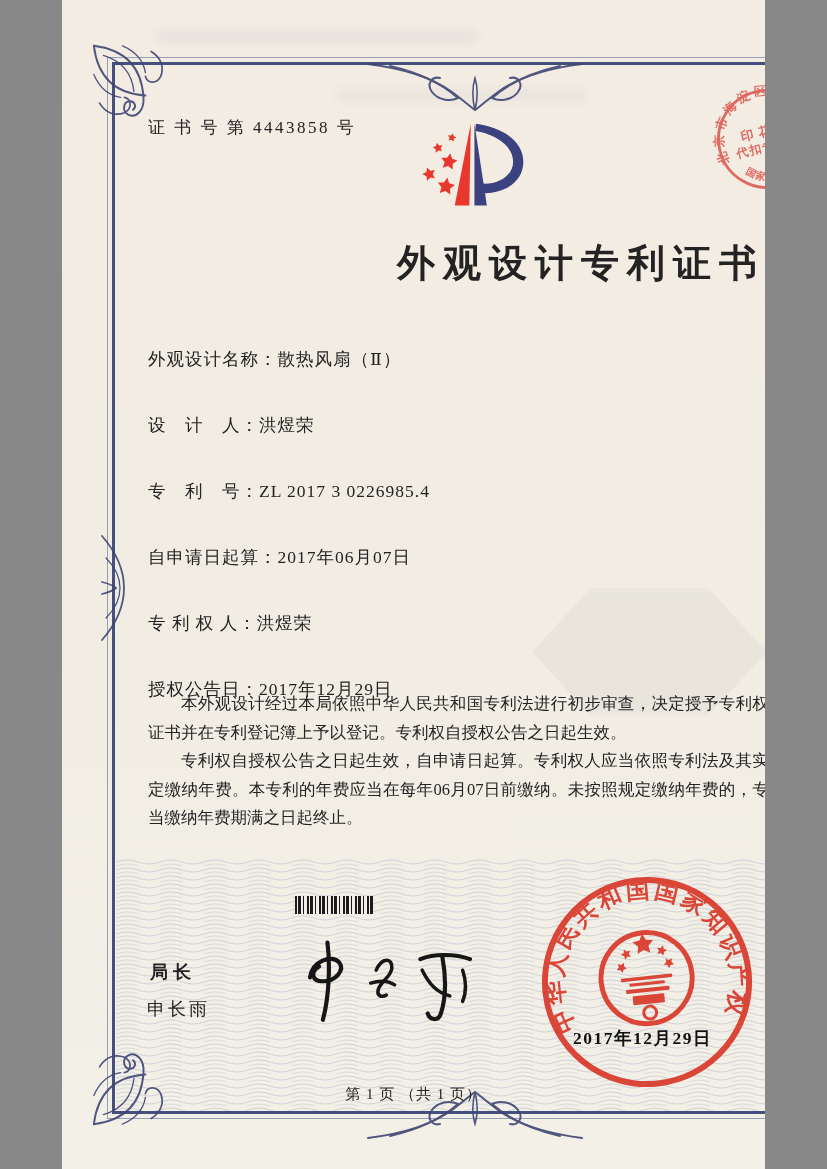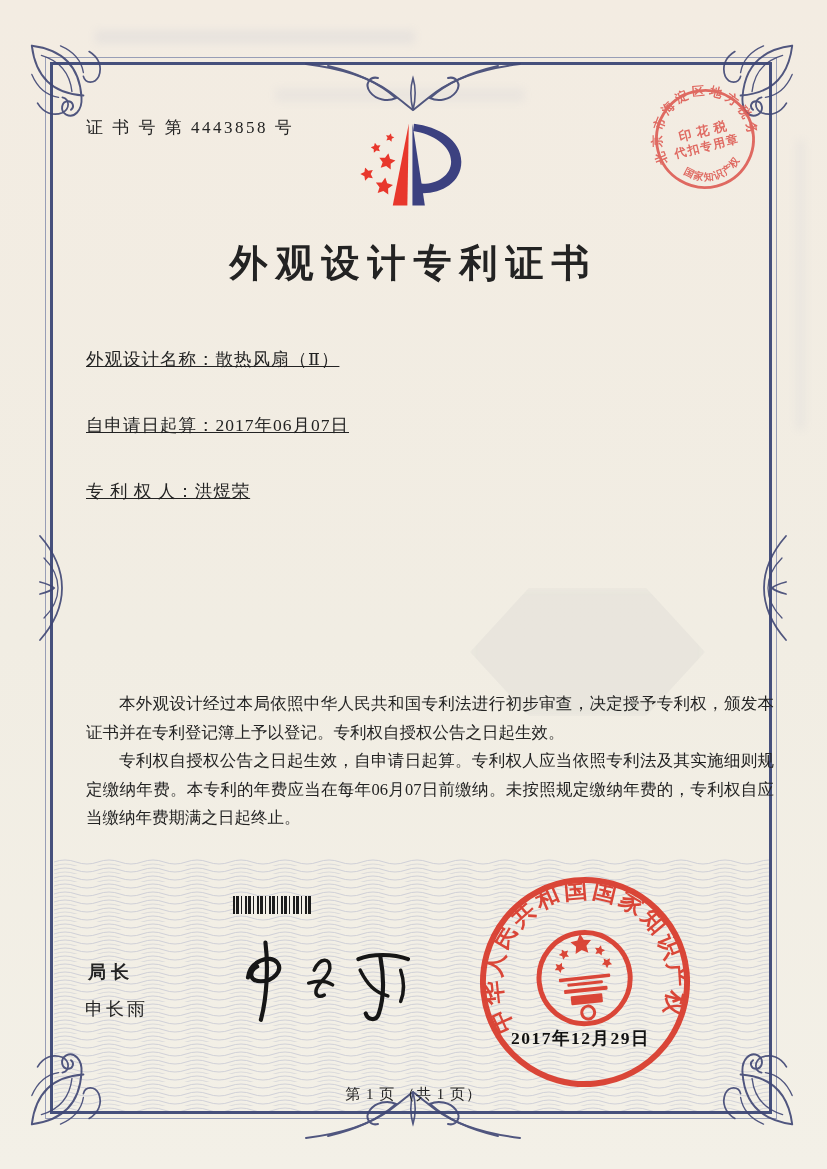--- a/index.html
+++ b/index.html
@@ -1,17 +1,17 @@
 <!DOCTYPE html>
 <html><head>
 <meta charset="utf-8">
 <style>
   html,body{margin:0;padding:0;background:#888;}
   .page{
-    position:relative;width:827px;height:1169px;margin:0 auto;overflow:hidden;
+    position:relative;width:703px;height:1169px;margin:0 auto;overflow:hidden;
     background:linear-gradient(180deg,#f3ece2 0%,#f1ede3 55%,#f3f0e7 100%);
     font-family:"Liberation Serif","DejaVu Serif",serif;color:#232323;
   }
   
   .frame{position:absolute;left:50px;top:62px;width:722px;height:1052px;
     border:3px solid #46507c;box-sizing:border-box;}
   .frame::before{content:"";position:absolute;inset:-8px;border:1px solid #989eb6;}
   
   .guilloche{position:absolute;left:54px;top:858px;z-index:0;}
   
@@ -25,24 +25,24 @@
   .orn.el{left:34px;top:528px;}
   .orn.er{left:756px;top:528px;transform:scaleX(-1);}
   
   .smudge{position:absolute;background:#8d97ba;filter:blur(4px);z-index:0;}
   .hex-ghost{position:absolute;left:470px;top:588px;width:235px;height:128px;
     background:#7d828f;opacity:.07;filter:blur(5px);z-index:0;
     clip-path:polygon(25% 0,75% 0,100% 50%,75% 100%,25% 100%,0 50%);}
   
   .cert-no{position:absolute;left:86px;top:116px;font-size:17px;letter-spacing:2.5px;z-index:1;}
   .logo{position:absolute;left:349px;top:117px;z-index:1;}
-  .title{position:absolute;left:0;right:0;top:238px;text-align:center;
+  .title{position:absolute;left:0;right:0;top:238px;text-align:right;
     font-size:38px;font-weight:bold;letter-spacing:8px;z-index:1;}
   .fields{position:absolute;left:86px;top:347px;z-index:1;}
-  .field{font-size:17.5px;letter-spacing:1px;margin-bottom:42px;white-space:nowrap;text-decoration:underline;}
+  .field{font-size:17.5px;letter-spacing:1px;margin-bottom:42px;white-space:nowrap;}
   .body-text{position:absolute;left:86px;top:690px;width:688px;font-size:16.5px;
     line-height:28.5px;text-align:justify;z-index:1;}
   .body-text p{margin:0;text-indent:2em;}
   .barcode{position:absolute;left:233px;top:896px;width:78px;height:18px;z-index:1;
     background:repeating-linear-gradient(90deg,#1c1c1c 0 2px,#f2efe8 2px 3px,#1c1c1c 3px 6px,#f2efe8 6px 8px,#1c1c1c 8px 9px,#f2efe8 9px 12px);}
   .signer-title{position:absolute;left:88px;top:960px;font-size:18px;letter-spacing:5px;z-index:1;font-weight:bold;}
   .signer-name{position:absolute;left:85px;top:997px;font-size:18px;letter-spacing:3px;z-index:1;}
   .signature{position:absolute;left:213px;top:928px;z-index:2;}
   .seal{position:absolute;left:476px;top:873px;z-index:2;opacity:.93;transform:rotate(-6deg);}
   .seal-date{position:absolute;left:502px;top:1026px;font-size:17.5px;font-weight:700;
@@ -143,22 +143,25 @@
       <use href="#star" width="20" height="20" x="-10" y="-10" transform="translate(52,58) scale(1.18) rotate(10)"></use>
       <use href="#star" width="20" height="20" x="-10" y="-10" transform="translate(25,75) scale(0.95) rotate(-18)"></use>
       <use href="#star" width="20" height="20" x="-10" y="-10" transform="translate(48,92) scale(1.25) rotate(8)"></use>
     </g>
   </svg>
 
   <div class="title">外观设计专利证书</div>
 
   <div class="fields">
     <div class="field">外观设计名称：散热风扇（Ⅱ）</div>
+    <div class="field">设　计　人：洪煜荣</div>
+    <div class="field">专　利　号：ZL 2017 3 0226985.4</div>
     <div class="field">自申请日起算：2017年06月07日</div>
     <div class="field">专 利 权 人：洪煜荣</div>
+    <div class="field">授权公告日：2017年12月29日</div>
   </div>
 
   <div class="body-text">
     <p>本外观设计经过本局依照中华人民共和国专利法进行初步审查，决定授予专利权，颁发本证书并在专利登记簿上予以登记。专利权自授权公告之日起生效。</p>
     <p>专利权自授权公告之日起生效，自申请日起算。专利权人应当依照专利法及其实施细则规定缴纳年费。本专利的年费应当在每年06月07日前缴纳。未按照规定缴纳年费的，专利权自应当缴纳年费期满之日起终止。</p>
   </div>
 
   <div class="barcode"></div>
 
   <div class="signer-title">局长</div>

